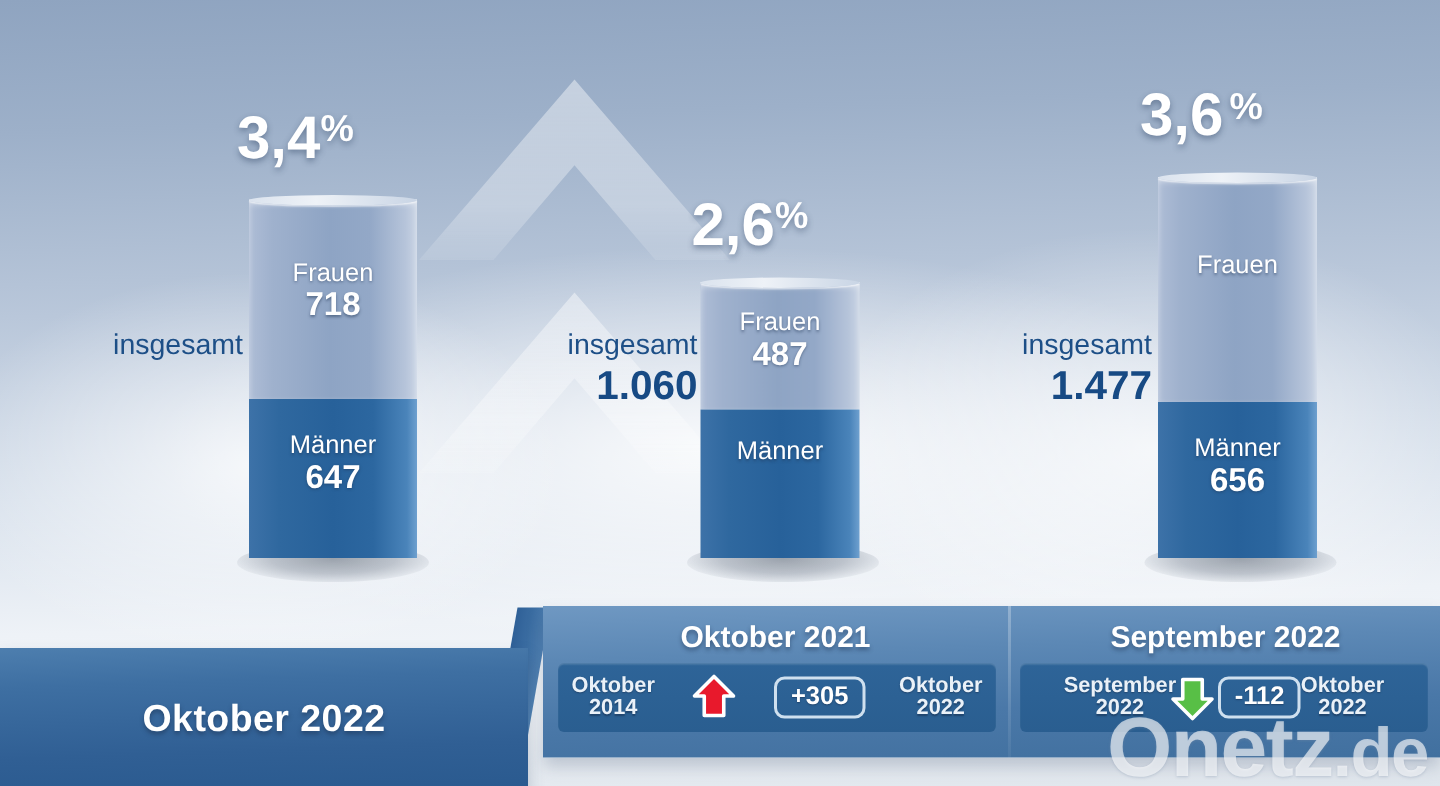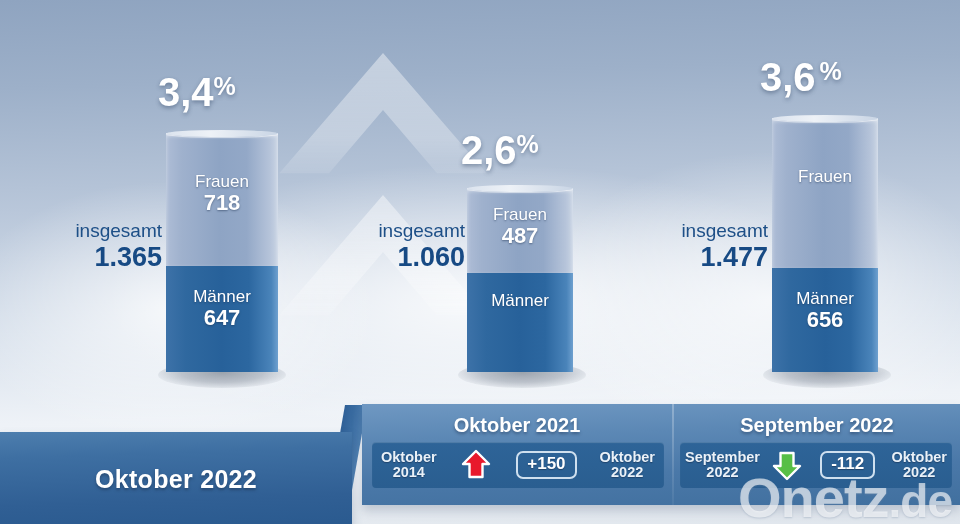--- a/index.html
+++ b/index.html
@@ -194,21 +194,20 @@
       </div>
       <div class="seg seg-m" style="top:133px;height:106px;"></div>
       <div class="seg-lbl" style="top:155px;">
         <span class="t">Männer</span>
         <span class="v">647</span>
       </div>
     </div>
 
     <div class="ins" style="left:22px;top:220px;width:140px;">
       <span class="lbl">insgesamt</span>
-      <span class="val">1.365</span>
     </div>
   </div>
 
   <div class="bar-group">
     <div class="pct" style="left:461px;top:130px;">
       <span class="num">2,6</span><span class="sym">%</span>
     </div>
 
     <div class="base" style="left:458px;top:362px;width:128px;height:26px;"></div>
 
@@ -272,29 +271,29 @@
     <div class="cmp" style="left:10px;width:292px;">
       <div class="mo">
         <span>Oktober</span>
         <span>2014</span>
       </div>
       <div class="arrow">
         <svg width="34" height="34" viewBox="0 0 34 34">
           <path d="M17 3 L30 16 L23.5 16 L23.5 29 L10.5 29 L10.5 16 L4 16 Z" fill="#e8192c" stroke="#ffffff" stroke-width="2.4" stroke-linejoin="round"></path>
         </svg>
       </div>
-      <div class="delta">+150</div>
+      <div class="delta">+305</div>
       <div class="mo">
         <span>Oktober</span>
         <span>2022</span>
       </div>
     </div>
 
     <div class="ph" style="left:312px;width:286px;">September 2022</div>
-    <div class="cmp" style="left:318px;width:272px;padding:0 5px;">
+    <div class="cmp" style="left:318px;width:272px;padding:0 16px;justify-content:center;">
       <div class="mo">
         <span>September</span>
         <span>2022</span>
       </div>
       <div class="arrow" style="margin-left:-6px;">
         <svg width="34" height="34" viewBox="0 0 34 34">
           <path d="M17 31 L30 18 L23.5 18 L23.5 5 L10.5 5 L10.5 18 L4 18 Z" fill="#58bf46" stroke="#ffffff" stroke-width="2.4" stroke-linejoin="round"></path>
         </svg>
       </div>
       <div class="delta">-112</div>

